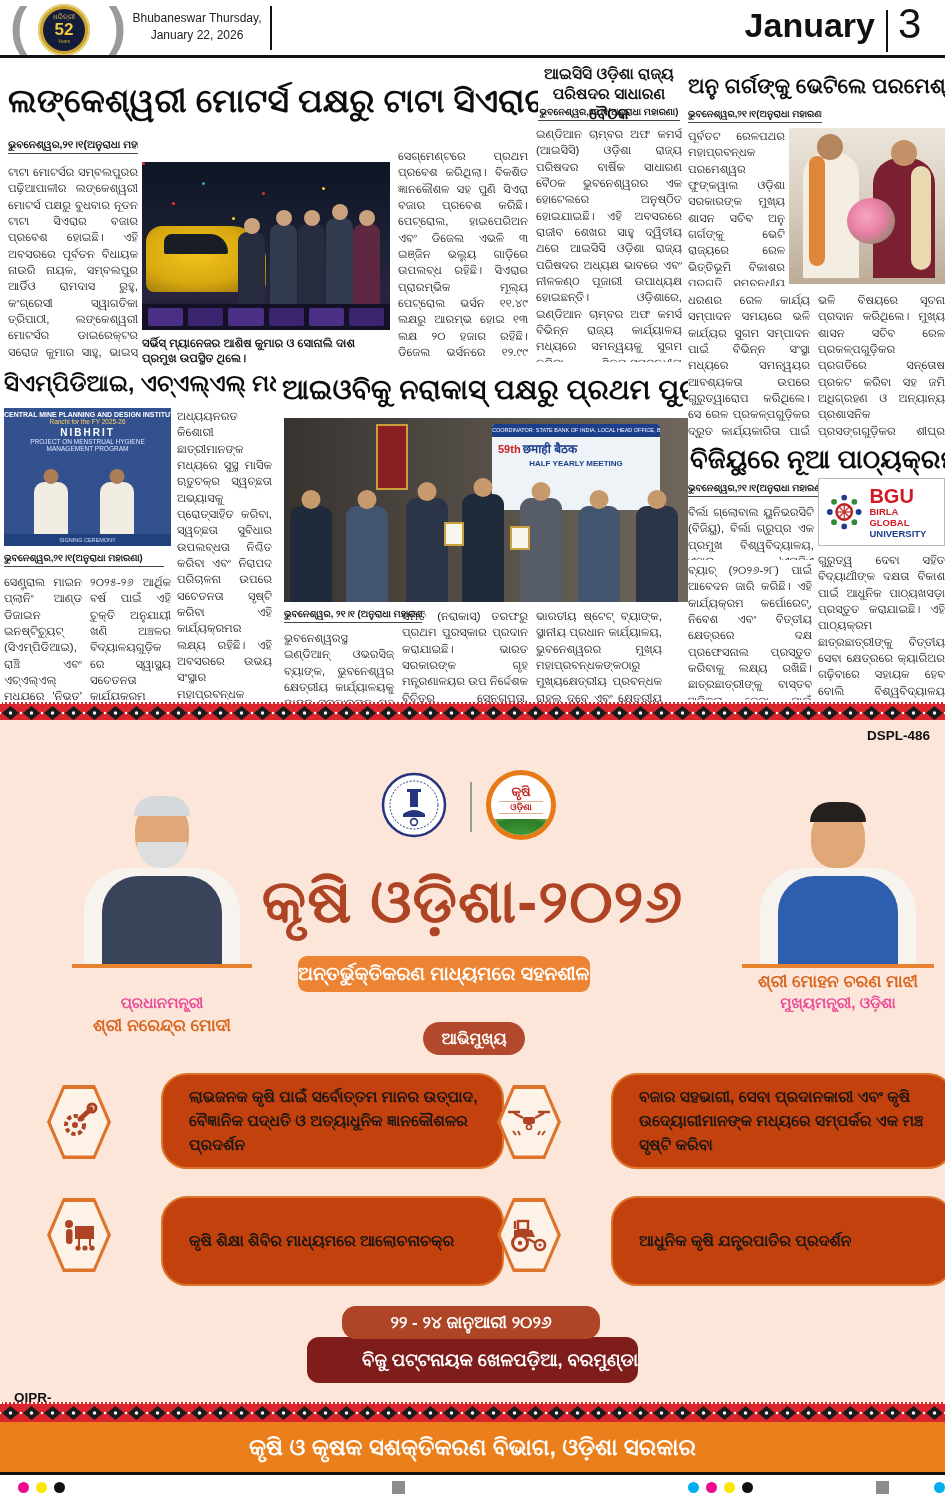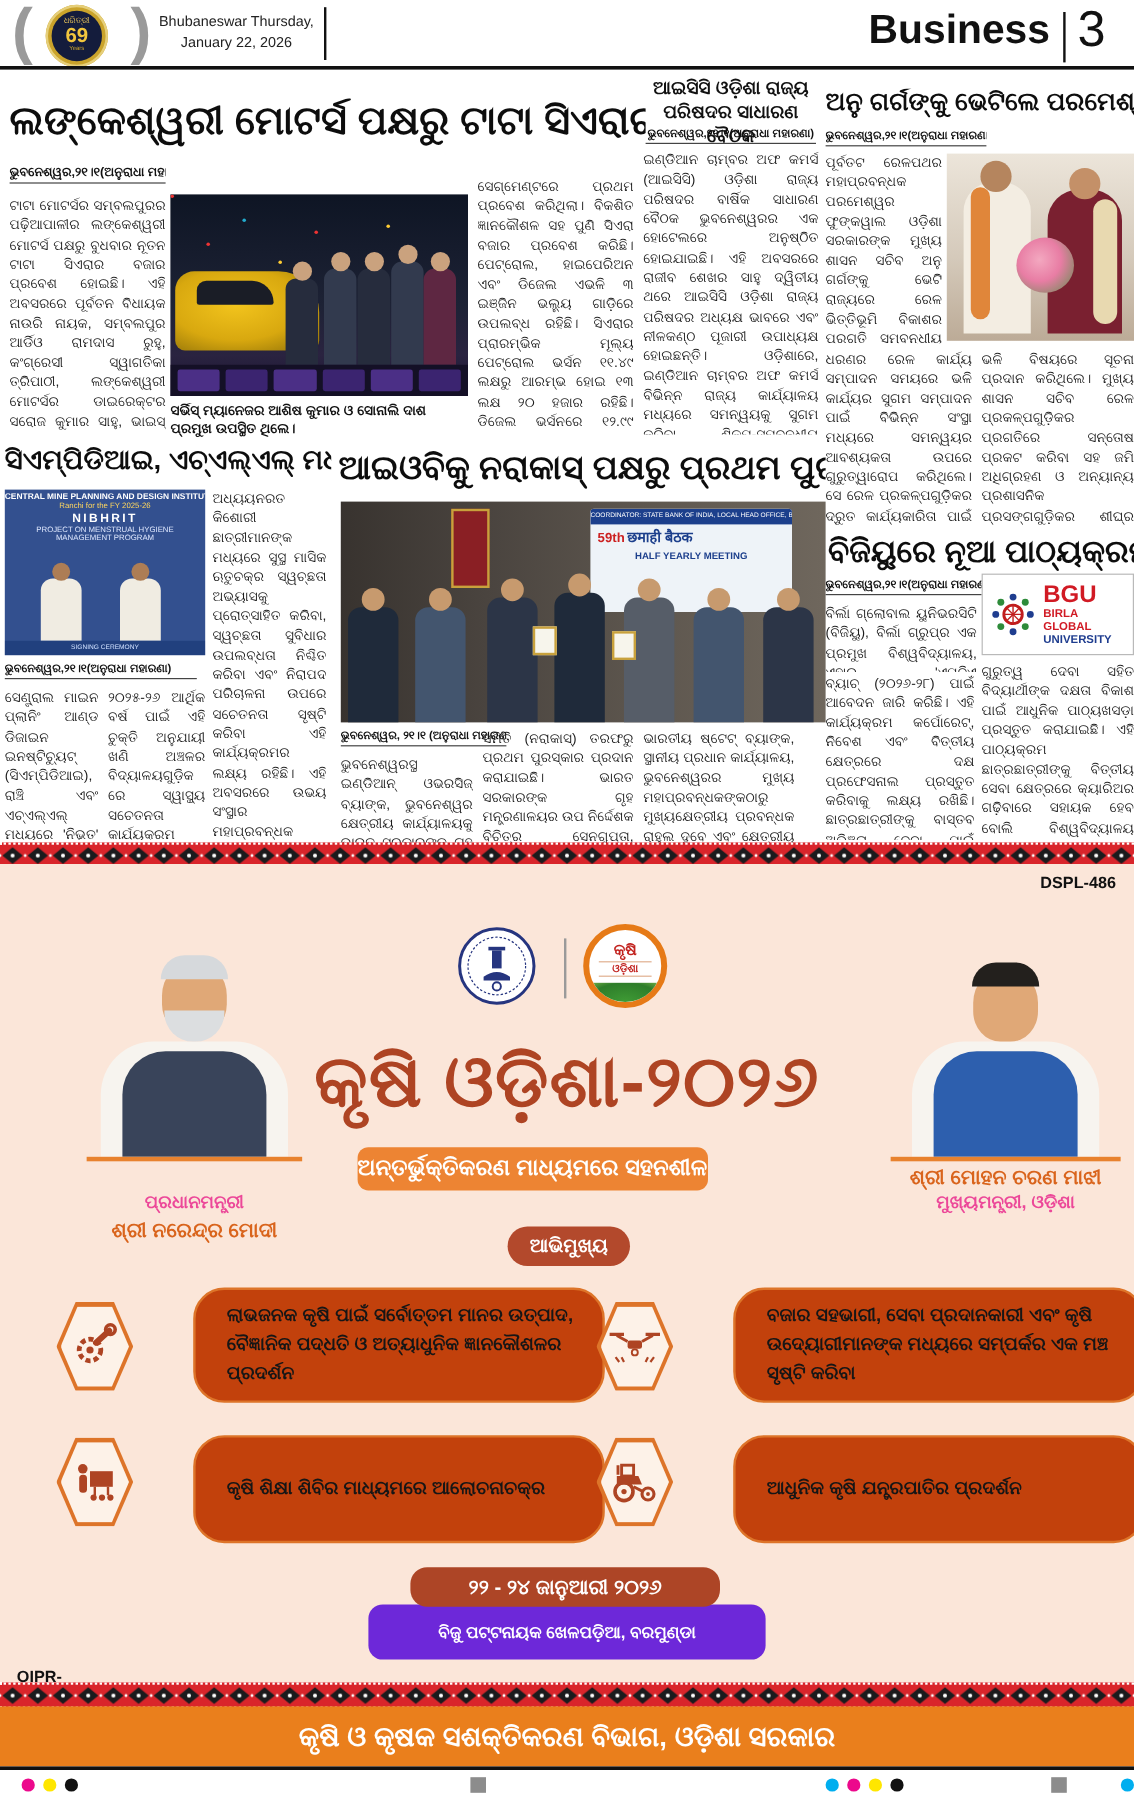--- a/index.html
+++ b/index.html
@@ -99,48 +99,48 @@
   .cmx .vest{background:#2d5fae;} .cmx .hair{background:#23201d;}
   .leader-name{text-align:center;font-size:17px;font-weight:bold;color:#d9641c;white-space:nowrap;overflow:hidden;}
   .leader-role{text-align:center;font-size:15px;font-weight:bold;color:#ec4899;white-space:nowrap;overflow:hidden;}
   .hex{clip-path:polygon(25% 0,75% 0,100% 50%,75% 100%,25% 100%,0 50%);background:#dd7429;
        display:flex;align-items:center;justify-content:center;}
   .hex-in{width:calc(100% - 7px);height:calc(100% - 7px);clip-path:polygon(25% 0,75% 0,100% 50%,75% 100%,25% 100%,0 50%);
        background:#fdf2e8;display:flex;align-items:center;justify-content:center;}
   .objbox{border:2.5px solid #dd7429;border-radius:26px;background:#c2410c;box-sizing:border-box;
        display:flex;align-items:center;padding:8px 18px 8px 26px;font-weight:bold;font-size:15.5px;line-height:1.55;color:#161616;overflow:hidden;margin-left:44px;}
   .datebox{background:#ad4526;border-radius:14px;color:#fff;font-weight:bold;font-size:17px;text-align:center;line-height:33px;white-space:nowrap;overflow:hidden;}
-  .venuebox{background:#6d28d9;border-radius:12px;color:#fff;font-weight:bold;font-size:14px;text-align:center;line-height:46px;white-space:nowrap;overflow:hidden;}
+  .venuebox{background:#7f1d1d;border-radius:12px;color:#fff;font-weight:bold;font-size:18px;text-align:right;line-height:46px;white-space:nowrap;overflow:hidden;}
   .oipr{font-size:13.5px;font-weight:bold;color:#111;}
   .ad-footer{background:#ea7f1c;color:#fff;font-weight:bold;font-size:23px;text-align:center;line-height:50px;white-space:nowrap;overflow:hidden;}
   .dot{position:absolute;width:11px;height:11px;border-radius:50%;}
   .sq{position:absolute;width:13px;height:13px;background:#8c8c8c;}
 </style>
 </head>
 <body>
 
 <div class="page">
 
   <div class="abs mast-logo">
     <span class="paren l">(</span>
     <span class="paren r">)</span>
     <div class="gold-ring">
       <div class="navy">
         <div class="mast-paper">ଧରିତ୍ରୀ</div>
-        <div class="mast-52">69</div>
+        <div class="mast-52">52</div>
         <div class="mast-years">Years</div>
       </div>
     </div>
   </div>
   <div class="abs dateline">
     <div>Bhubaneswar Thursday,</div>
     <div>January 22, 2026</div>
   </div>
   <div class="abs vline" style="left:270px;top:6px;height:44px"></div>
-  <div class="abs section-name">Business</div>
+  <div class="abs section-name">January</div>
   <div class="abs vline" style="left:886px;top:10px;height:42px"></div>
   <div class="abs page-number">3</div>
   <div class="abs hrule" style="top:55px;height:3px;left:0;right:0"></div>
 
   <div class="abs headline" style="left:8px;top:82px;width:530px;height:46px;font-size:33px">ଲଙ୍କେଶ୍ୱରୀ ମୋଟର୍ସ ପକ୍ଷରୁ ଟାଟା ସିଏରାର ବଜାର ପ୍ରବେଶ</div>
   <div class="abs byline" style="left:8px;top:138px;width:130px">ଭୁବନେଶ୍ୱର,୨୧।୧(ଅନୁରାଧା ମହାରଣା)</div>
   <div class="abs bodytext" style="left:8px;top:164px;width:130px;height:196px">ଟାଟା ମୋଟର୍ସର ସମ୍ବଲପୁରର ପଢ଼ିଆପାଳୀର ଲଙ୍କେଶ୍ୱରୀ ମୋଟର୍ସ ପକ୍ଷରୁ ବୁଧବାର ନୂତନ ଟାଟା ସିଏରାର ବଜାର ପ୍ରବେଶ ହୋଇଛି। ଏହି ଅବସରରେ ପୂର୍ବତନ ବିଧାୟକ ନାଉରି ନାୟକ, ସମ୍ବଲପୁର ଆର୍ଡିଓ ରାମଦାସ ରୁହୁ, କଂଗ୍ରେସୀ ସ୍ୱାଗତିକା ତ୍ରିପାଠୀ, ଲଙ୍କେଶ୍ୱରୀ ମୋଟର୍ସର ଡାଇରେକ୍ଟର ସରୋଜ କୁମାର ସାହୁ, ଭାଇସ୍ ପ୍ରେସିଡେଣ୍ଟ ଅଜୟ ପ୍ରସାଦ, ଜେନେରାଲ ମ୍ୟାନେଜର ରାଜ ଫୁଆରୀ, ସେଲ୍ସ ମ୍ୟାନେଜର ଉପେନ୍ଦ୍ର ପୋଢ଼ୀ,</div>
   <div class="photo ph-tata" style="left:142px;top:162px;width:248px;height:168px">
     <div class="confetti"></div>
     <div class="tata-car"></div>

